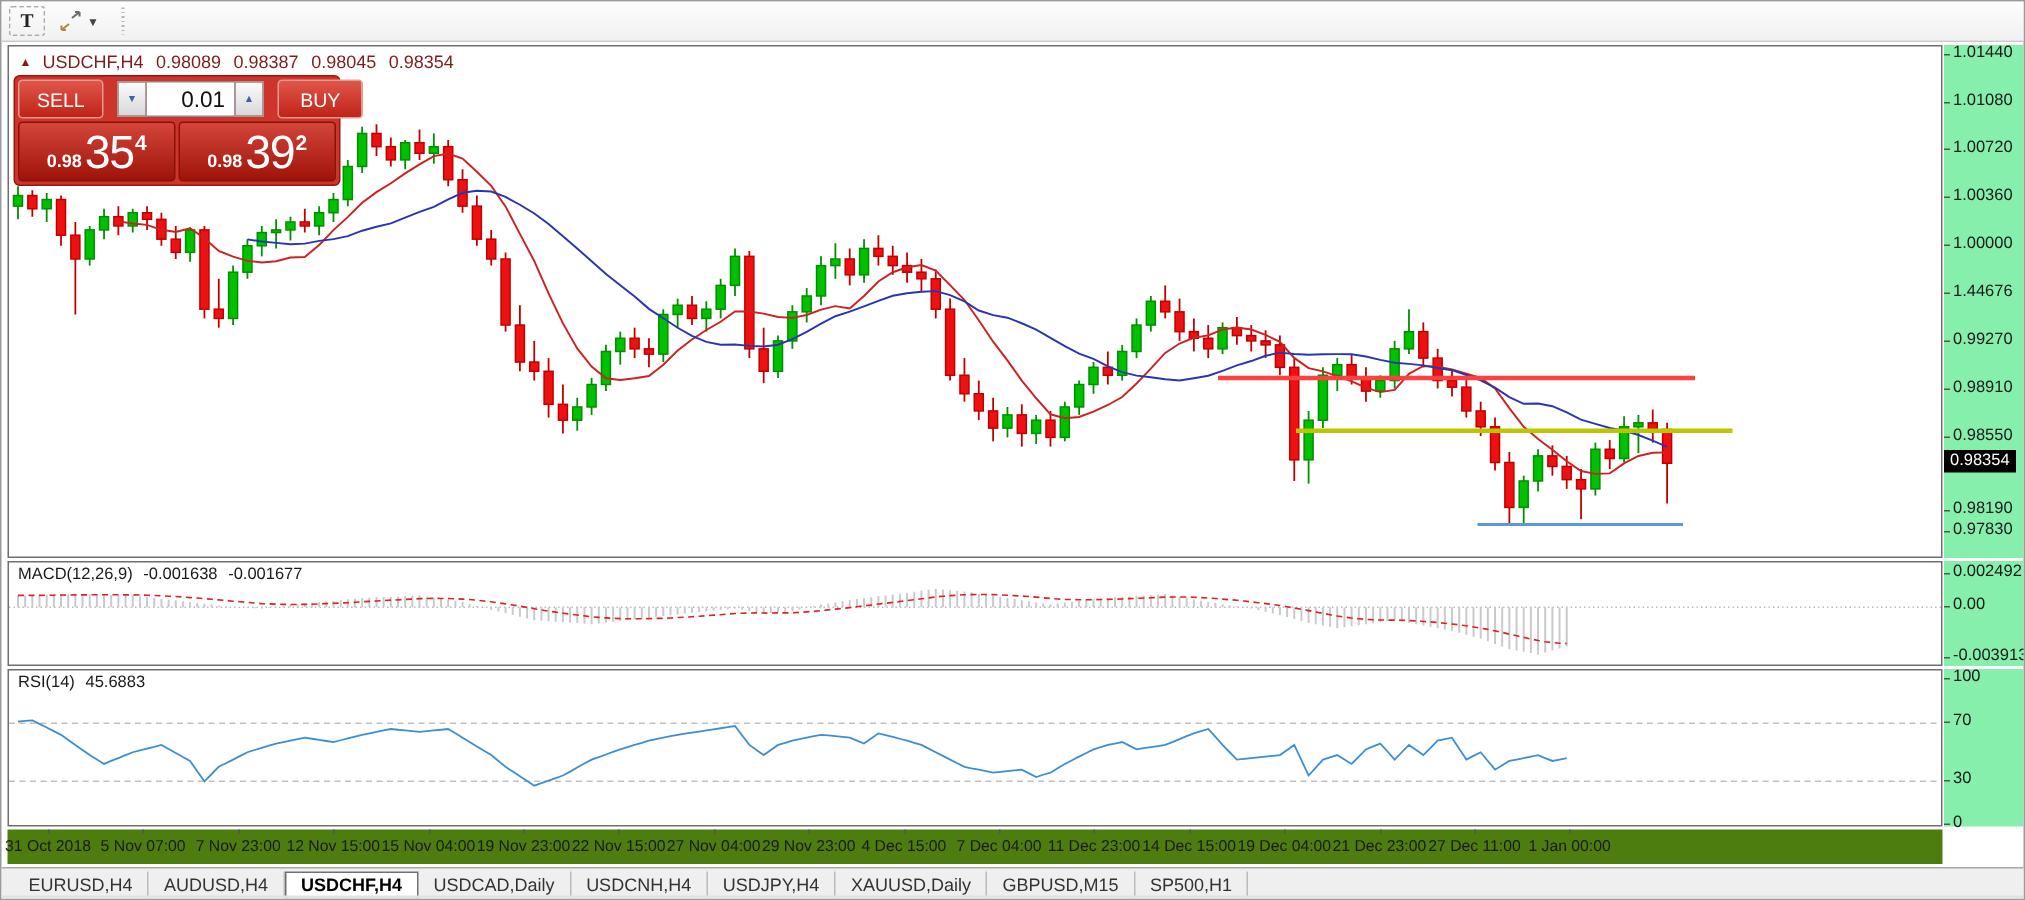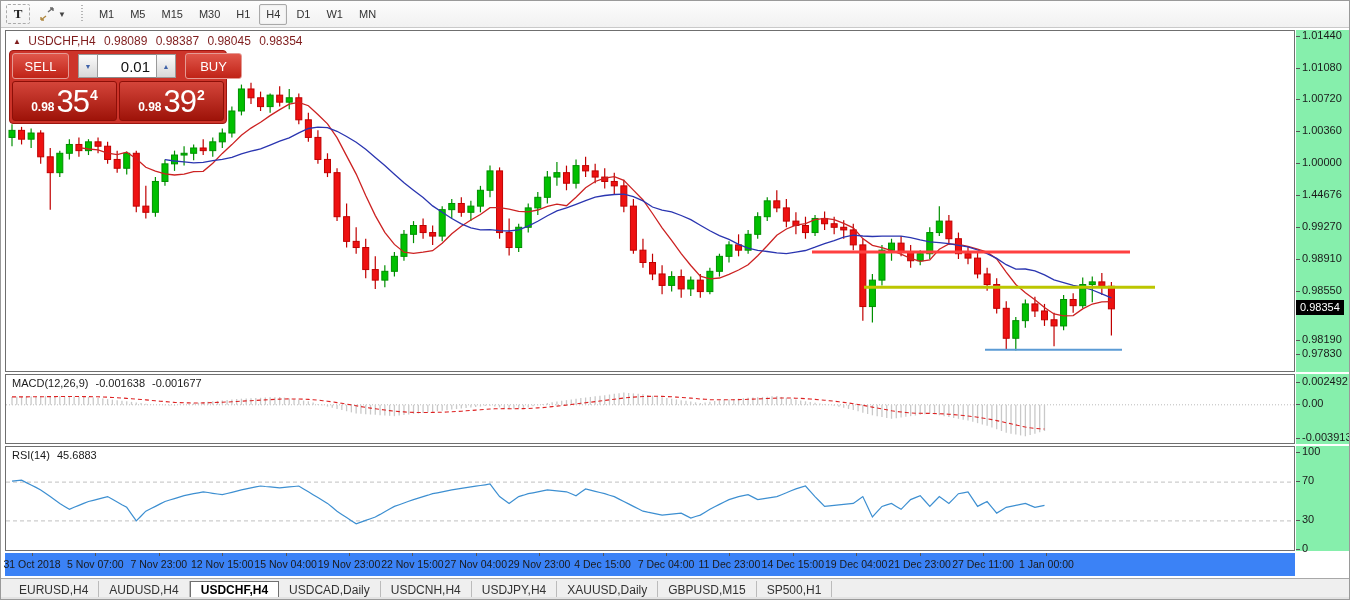--- a/index.html
+++ b/index.html
@@ -31,21 +31,21 @@
   
   #price-axis,#macd-axis,#rsi-axis{position:absolute;left:1295px;width:75px;background:#86efac;}
   #price-axis{top:29px;height:342px;}
   #macd-axis{top:373px;height:70px;}
   #rsi-axis{top:445px;height:105px;}
   .ax-label{position:absolute;left:6px;font-size:11px;color:#1a1a1a;white-space:nowrap;}
   .ax-label:before{content:"";position:absolute;left:-6px;top:7px;width:4px;height:1px;background:#555;}
   .price-badge{position:absolute;left:0px;background:#000;color:#fff;font-size:11px;
                padding:1px 4px 2px 4px;z-index:6;}
   
-  #date-axis{position:absolute;left:4px;top:552px;width:1290px;height:23px;background:#3b82f6;}
+  #date-axis{position:absolute;left:4px;top:552px;width:1290px;height:23px;background:#4d7c0f;}
   .date-label{position:absolute;top:5px;width:70px;margin-left:-35px;text-align:center;
               font-size:10.5px;color:#1a1a1a;white-space:nowrap;}
   .date-tick{position:absolute;top:0;width:1px;height:3px;background:#555;}
   
   #ohlc-header{position:absolute;left:12px;top:33px;font-size:12px;color:#7f1d1d;z-index:10;}
   #ohlc-header .tri{font-size:8px;margin-right:4px;position:relative;top:-1px;}
   #ohlc-header span{margin-right:5px;}
   #trade-widget{position:absolute;left:8px;top:49px;width:218px;z-index:10;
                 background:#cd342a;border:1px solid #9c1610;border-radius:4px;padding:2px;}
   #tw-row1{display:flex;height:26px;gap:7px;}
@@ -81,31 +81,20 @@
   <div id="toolbar">
     <div class="tb-btn" id="text-tool">T</div>
     <div class="tb-btn" id="cursor-tool">
       <svg width="16" height="14" viewBox="0 0 16 14">
         <path d="M9 5 L14 1 M14 1 L14 4 M14 1 L11 1" stroke="#6b6b6b" stroke-width="1.4" fill="none"></path>
         <path d="M7 9 L2 13 M2 13 L2 10 M2 13 L5 13" stroke="#b08840" stroke-width="1.4" fill="none"></path>
       </svg>
       <span class="caret">▼</span>
     </div>
     <div class="tb-grip"></div>
-    <div id="tf-buttons" style="display:flex;">
-        <div class="tb-btn">M1</div>
-        <div class="tb-btn">M5</div>
-        <div class="tb-btn">M15</div>
-        <div class="tb-btn">M30</div>
-        <div class="tb-btn">H1</div>
-        <div class="tb-btn active">H4</div>
-        <div class="tb-btn">D1</div>
-        <div class="tb-btn">W1</div>
-        <div class="tb-btn">MN</div>
-      </div>
   </div>
 
   <div class="pane" id="main-pane">
     <svg id="main-svg" width="1288" height="340">
         <line x1="6" y1="93.20775623268716" x2="6" y2="115.22991689750663" stroke="#008f00" stroke-width="1.2"></line>
         <rect x="3" y="99.37396121883606" width="6" height="7.047091412743569" fill="#00c000" stroke="#008f00" stroke-width="1"></rect>
         <line x1="15.56" y1="95.85041551246526" x2="15.56" y2="113.46814404432122" stroke="#c00000" stroke-width="1.2"></line>
         <rect x="12.56" y="99.37396121883606" width="6" height="8.80886426592896" fill="#ee1111" stroke="#c00000" stroke-width="1"></rect>
         <line x1="25.12" y1="97.61218836565065" x2="25.12" y2="116.99168975069203" stroke="#008f00" stroke-width="1.2"></line>
         <rect x="22.12" y="102.01662049861416" width="6" height="6.166204986150859" fill="#00c000" stroke="#008f00" stroke-width="1"></rect>

